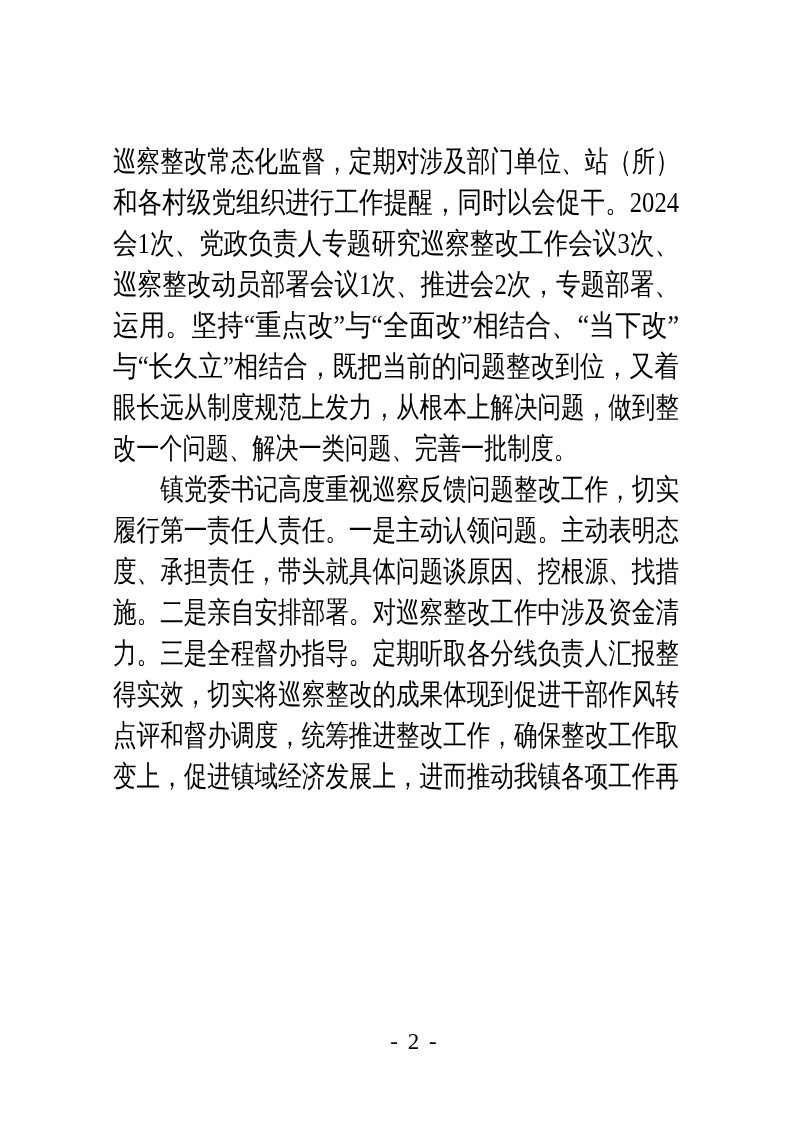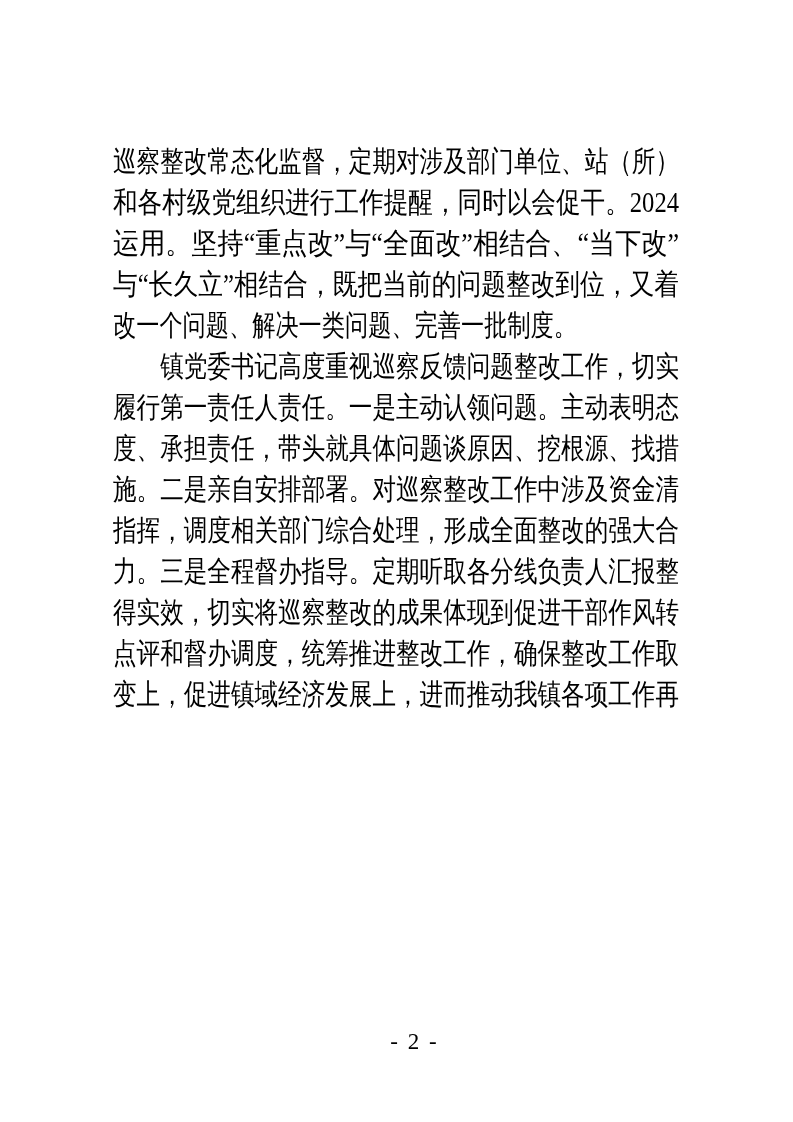--- a/index.html
+++ b/index.html
@@ -54,27 +54,29 @@
     letter-spacing: 2px;
   }
 </style>
 </head>
 <body>
 
 <div class="page">
   <div class="textblock">
     <div class="line fit"><span style="transform-origin: left center; transform: scaleX(0.813218);">巡察整改常态化监督，定期对涉及部门单位、站（所）</span></div>
     <div class="line fit"><span style="transform-origin: left center; transform: scaleX(0.848576);">和各村级党组织进行工作提醒，同时以会促干。2024</span></div>
+    <div class="line fit"><span style="transform-origin: left center; transform: scaleX(0.848576);">会1次、党政负责人专题研究巡察整改工作会议3次、</span></div>
+    <div class="line fit"><span style="transform-origin: left center; transform: scaleX(0.848576);">巡察整改动员部署会议1次、推进会2次，专题部署、</span></div>
     <div class="line fit"><span style="transform-origin: left center; transform: scaleX(0.900938);">运用。坚持“重点改”与“全面改”相结合、“当下改”</span></div>
     <div class="line fit"><span style="transform-origin: left center; transform: scaleX(0.852731);">与“长久立”相结合，既把当前的问题整改到位，又着</span></div>
+    <div class="line fit"><span style="transform-origin: left center; transform: scaleX(0.813218);">眼长远从制度规范上发力，从根本上解决问题，做到整</span></div>
     <div class="line short"><span>改一个问题、解决一类问题、完善一批制度。</span></div>
     <div class="line fit para-indent"><span style="transform-origin: left center; transform: scaleX(0.813218);">镇党委书记高度重视巡察反馈问题整改工作，切实</span></div>
     <div class="line fit"><span style="transform-origin: left center; transform: scaleX(0.813218);">履行第一责任人责任。一是主动认领问题。主动表明态</span></div>
     <div class="line fit"><span style="transform-origin: left center; transform: scaleX(0.813218);">度、承担责任，带头就具体问题谈原因、挖根源、找措</span></div>
     <div class="line fit"><span style="transform-origin: left center; transform: scaleX(0.813218);">施。二是亲自安排部署。对巡察整改工作中涉及资金清</span></div>
-    <div class="line fit"><span style="transform-origin: left center; transform: scaleX(0.813218);">指挥，调度相关部门综合处理，形成全面整改的强大合</span></div>
     <div class="line fit"><span style="transform-origin: left center; transform: scaleX(0.813218);">力。三是全程督办指导。定期听取各分线负责人汇报整</span></div>
     <div class="line fit"><span style="transform-origin: left center; transform: scaleX(0.813218);">得实效，切实将巡察整改的成果体现到促进干部作风转</span></div>
     <div class="line fit"><span style="transform-origin: left center; transform: scaleX(0.813218);">点评和督办调度，统筹推进整改工作，确保整改工作取</span></div>
     <div class="line fit"><span style="transform-origin: left center; transform: scaleX(0.813218);">变上，促进镇域经济发展上，进而推动我镇各项工作再</span></div>
   </div>
   <div class="footer">- 2 -</div>
 </div>
 
 </body></html>

